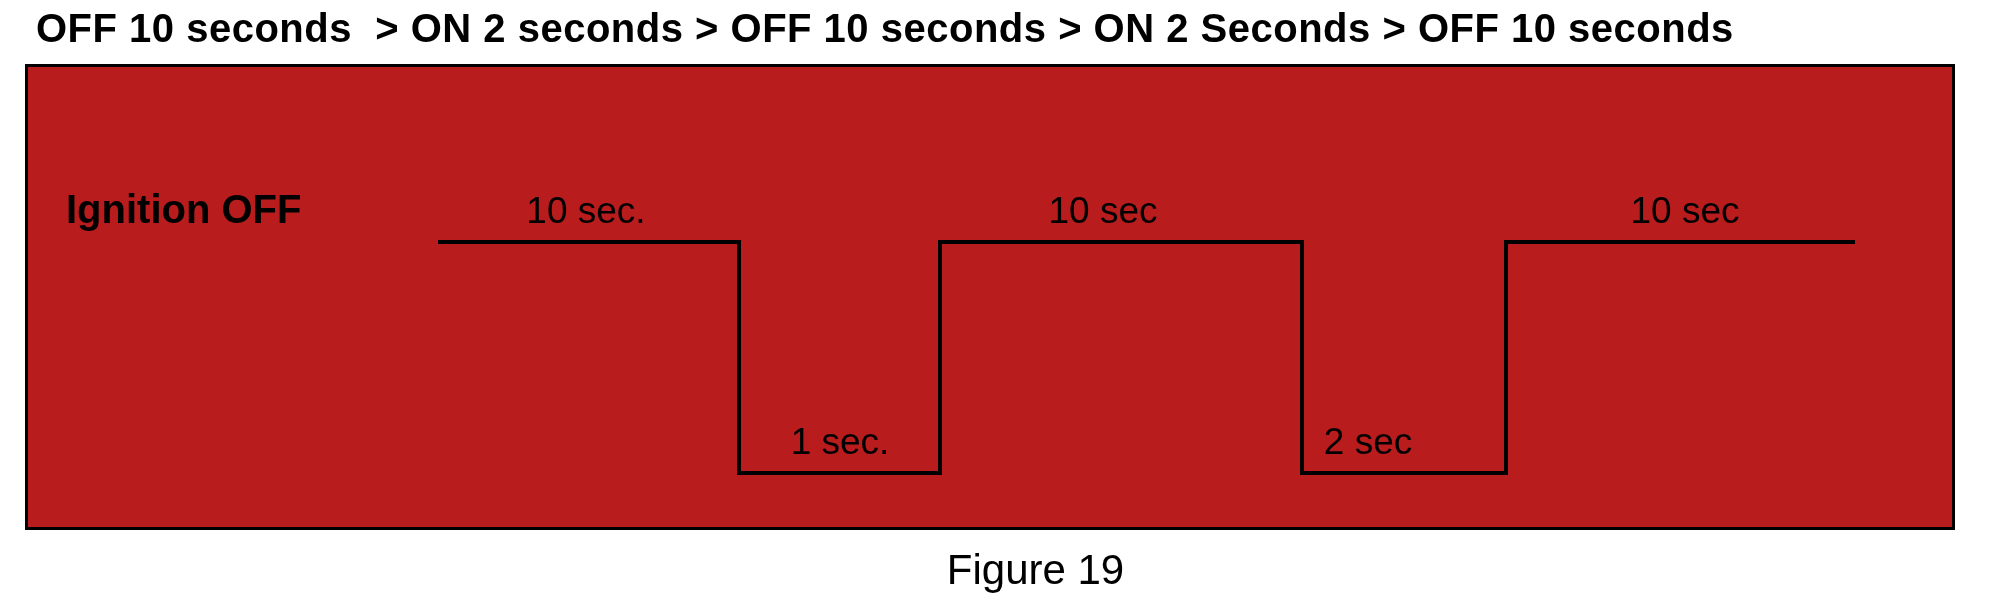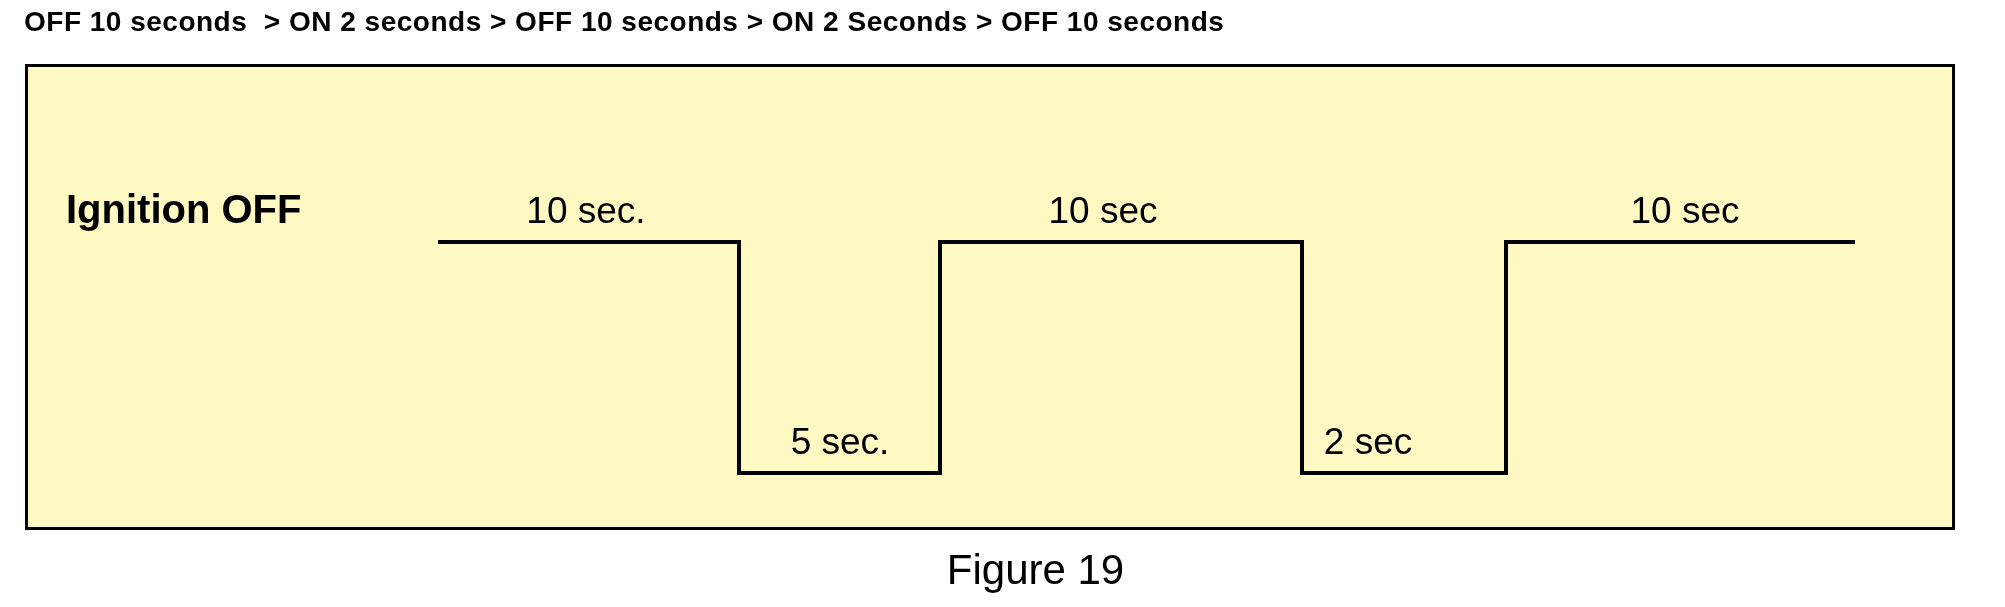--- a/index.html
+++ b/index.html
@@ -11,36 +11,36 @@
     position: relative;
     width: 2005px;
     height: 607px;
     background: #ffffff;
     font-family: "Liberation Sans", sans-serif;
     color: #000000;
     overflow: hidden;
   }
   .title {
     position: absolute;
-    left: 24px;
+    left: 36px;
     top: 6px;
-    font-size: 28px;
+    font-size: 40px;
     font-weight: bold;
     white-space: pre; 
     letter-spacing: 0.5px;
   }
   .box {
     position: absolute;
     left: 25px;
     top: 64px;
     width: 1930px;
     height: 466px;
     border: 3px solid #000000;
     box-sizing: border-box;
-    background: #fef9c3;
+    background: #b91c1c;
   }
   .state-label {
     position: absolute;
     font-size: 40px;
     font-weight: bold;
     line-height: 48px;
     white-space: nowrap;
   }
   .state-label.off { left: 38px;  top: 118px; }
   .state-label.on  { left: 64px;  top: 362px; }
@@ -84,21 +84,21 @@
 
     <div class="state-label off">Ignition OFF</div>
 
 
     <svg class="wave" viewBox="0 0 1924 460" preserveAspectRatio="none" xmlns="http://www.w3.org/2000/svg">
       <polyline points="410,175 711,175 711,406 912,406 912,175 1274,175 1274,406 1478,406 1478,175 1827,175" fill="none" stroke="#000000" stroke-width="4"></polyline>
     </svg>
 
     <div class="dur d1">10 sec.</div>
 
-    <div class="dur d2">5 sec.</div>
+    <div class="dur d2">1 sec.</div>
 
     <div class="dur d3">10 sec</div>
 
     <div class="dur d4">2 sec</div>
 
     <div class="dur d5">10 sec</div>
 
   </div>
 
   <div class="caption">Figure 19</div>

